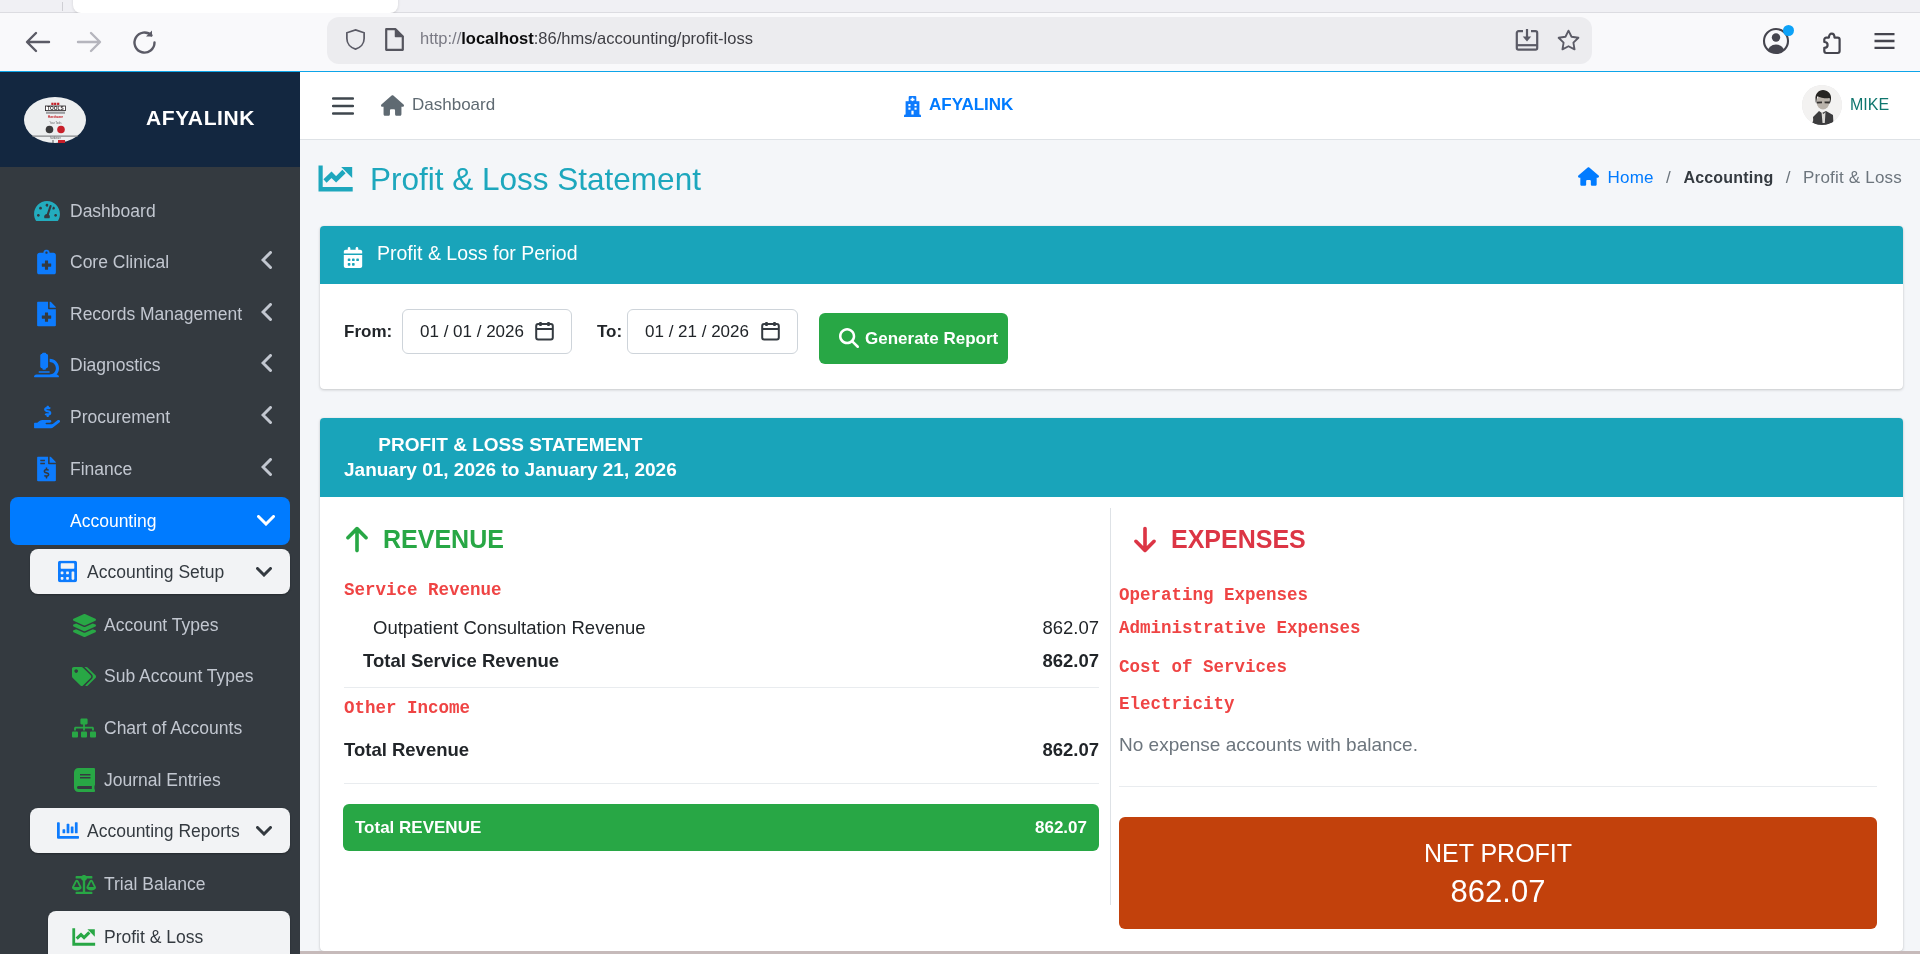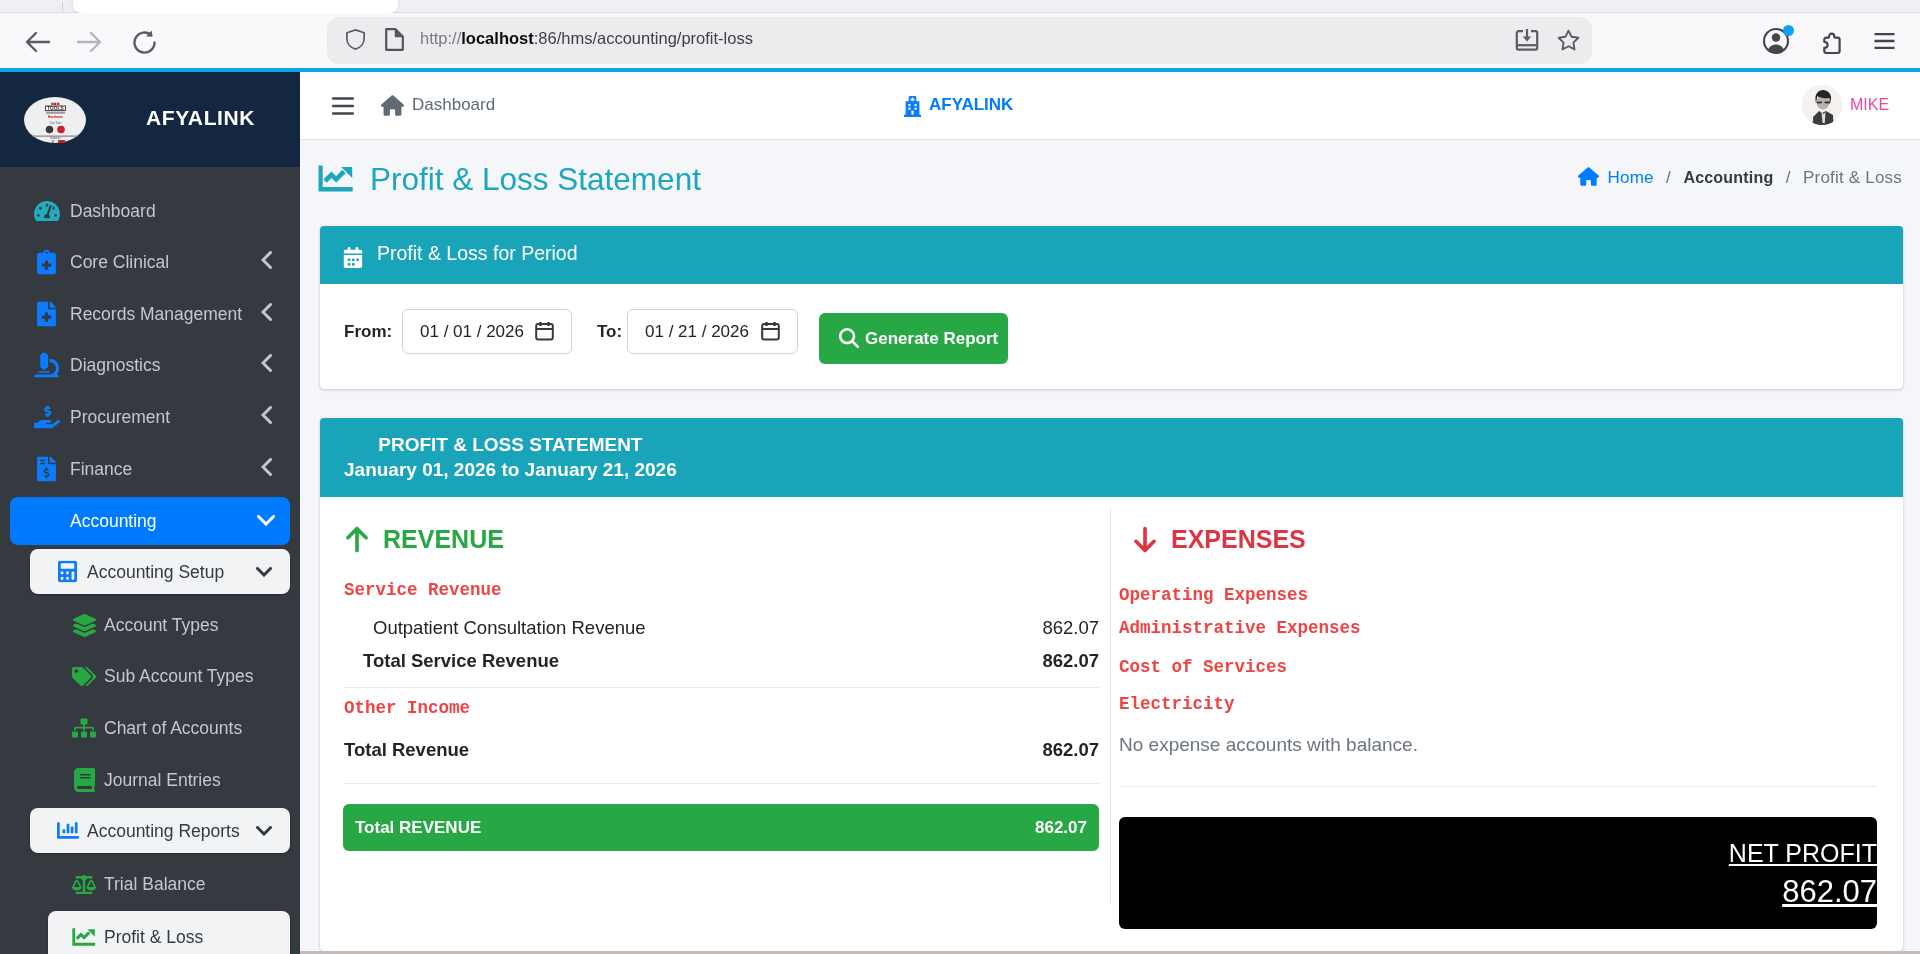--- a/index.html
+++ b/index.html
@@ -4,21 +4,21 @@
 <style>
 * { margin:0; padding:0; box-sizing:border-box; }
 html,body { width:1920px; height:954px; overflow:hidden; font-family:"Liberation Sans",sans-serif; }
 body { position:relative; background:#f4f6f9; }
 .abs { position:absolute; }
 
 
 #tabstrip { left:0; top:0; width:1920px; height:13px; background:#f0f0f4; border-bottom:1px solid #dcdce1; }
 #tab { left:73px; top:-10px; width:325px; height:23px; background:#ffffff; border-radius:8px; box-shadow:0 1px 3px rgba(0,0,0,.12); }
 #tabsep { left:62px; top:2px; width:1px; height:9px; background:#cfcfd4; }
-#toolbar { left:0; top:13px; width:1920px; height:59px; background:#f9f9fb; border-bottom:4px solid #0ea5e9; }
+#toolbar { left:0; top:13px; width:1920px; height:59px; background:#f9f9fb; border-bottom:1px solid #0ea5e9; }
 #urlbar { left:327px; top:4px; width:1265px; height:47px; background:#ececef; border-radius:12px; }
 #urltext { left:93px; top:12px; font-size:16.5px; color:#7a7a84; white-space:nowrap; }
 #urltext b { color:#0c0c0d; font-weight:700; }
 #urltext .dk { color:#3e3e44; }
 
 
 #sidebar { left:0; top:72px; width:300px; height:882px; background:#343a40; }
 #brand { left:0; top:0; width:300px; height:95px; background:#132740; }
 #brandtext { left:146px; top:34px; color:#fff; font-size:21px; font-weight:700; letter-spacing:0.6px; }
 .mi { position:absolute; left:0; width:300px; height:44px; }
@@ -57,21 +57,21 @@
 
 #card2 { top:278px; height:533px; }
 #card2 .card-head { height:79px; }
 #stmt-title { position:absolute; left:24px; top:14px; text-align:center; font-weight:700; font-size:19px; line-height:25px; }
 h2.sec { font-size:25px; font-weight:700; display:flex; gap:13px; }
 .grn { color:#28a745; } .red { color:#dc3545; }
 .glabel { font-weight:700; color:#ef4444; font-size:17.5px;font-family:Liberation Mono, monospace; }
 .row862 { display:flex; justify-content:space-between; font-size:18.5px; color:#212529; }
 .hr { border-top:1px solid #e9ecef; }
 .bar { background:#28a745; border-radius:6px; color:#fff; font-weight:700; font-size:17px; display:flex; justify-content:space-between; align-items:center; padding:0 12px; }
-#netbox { background:#000000; border-radius:6px; color:#fff; text-align:right;text-decoration:underline; }
+#netbox { background:#c2410c; border-radius:6px; color:#fff; text-align:center; }
 #footer-line { left:300px; top:951px; width:1620px; height:3px; background:#c6baba; }
 </style>
 </head>
 <body>
 
 <div class="abs" id="tabstrip">
   <div class="abs" id="tabsep"></div>
   <div class="abs" id="tab"></div>
 </div>
 <div class="abs" id="toolbar">
@@ -313,21 +313,21 @@
     <svg width="40" height="40" viewBox="0 0 40 40">
         <circle cx="20" cy="20" r="20" fill="#f3f2f1"></circle>
         <path d="M10 38a11 9 0 0 1 21 0z" fill="#4e4e4e"></path>
         <ellipse cx="21" cy="17" rx="6.4" ry="7.4" fill="#b9b2aa"></ellipse>
         <path d="M13.5 14c-.5-5 3-9 7.5-9s8.5 3.5 8 9l-.7 3.5-.8-.5 .2-3.8c-4.5.5-9.5-.5-12.5-2l-.9 5.8-.6.6z" fill="#262422"></path>
         <path d="M14.5 16.8l5.5-.4 0 1.8-5.2.4zM22.5 16.4l5.5.2-.2 1.8-5.1-.2z" fill="#33302e"></path>
         <path d="M11 32l6-6 3 2 4-2 7 4 .5 10h-20z" fill="#3c3c3e"></path>
         <path d="M19.5 27l2 2 2-2-.7 11h-2.3z" fill="#dddbd8"></path>
       </svg>
   </div>
-  <div class="abs" style="left:1550px;top:33px;transform:translateY(-50%);font-size:16px;color:#ec4899">MIKE</div>
+  <div class="abs" style="left:1550px;top:33px;transform:translateY(-50%);font-size:16px;color:#0f766e">MIKE</div>
 </div>
 
 <div class="abs" id="content">
   <svg class="abs" style="left:18px;top:25px" width="36" height="27" viewBox="0 0 36 27">
     <path d="M0.5 0.5h4.2V22h30v4.5H0.5z" fill="#1da7bd"></path>
     <path d="M7 16L13.5 9.8l4.6 4.5L26 6.5" stroke="#1da7bd" stroke-width="4.6" fill="none"></path>
     <path d="M23.2 2h11v11z" fill="#1da7bd"></path>
   </svg>
   <div class="abs" id="pagetitle">Profit &amp; Loss Statement</div>
   <div class="abs" id="crumbs"><svg style="vertical-align:-3px;margin-right:9px" width="21" height="19" viewBox="0 0 576 512">

